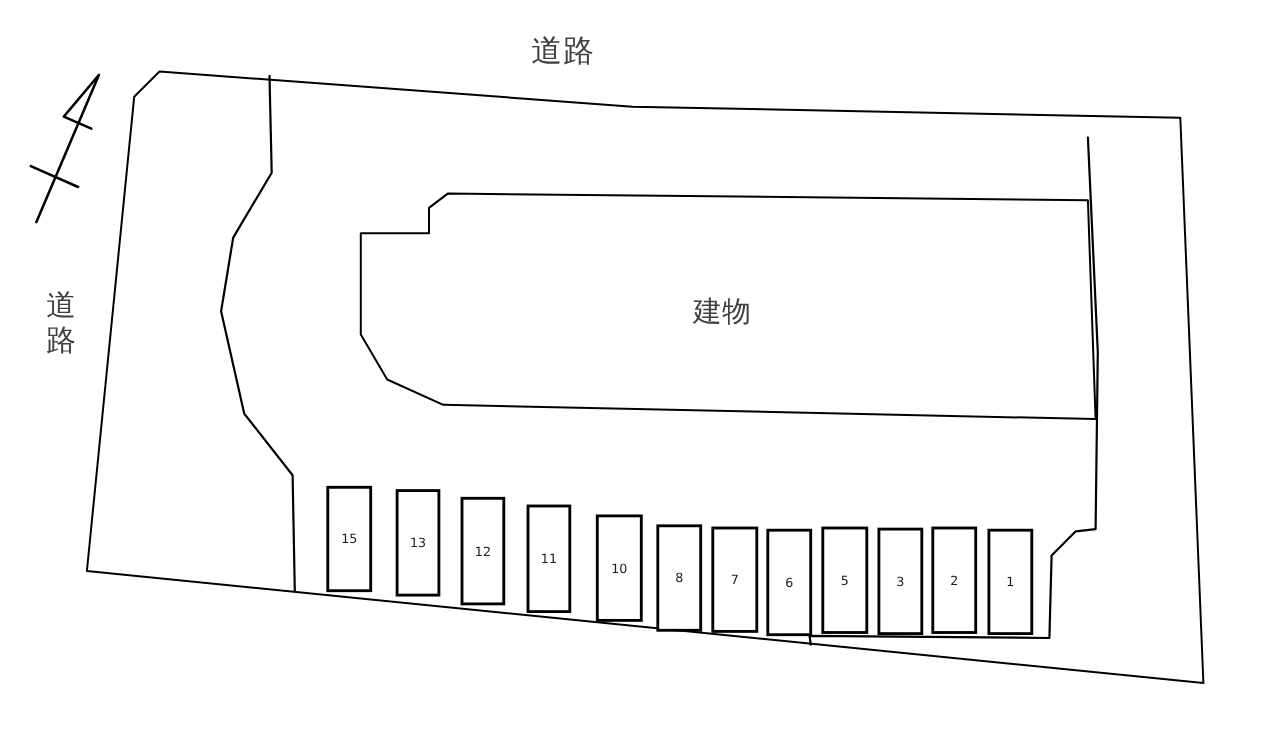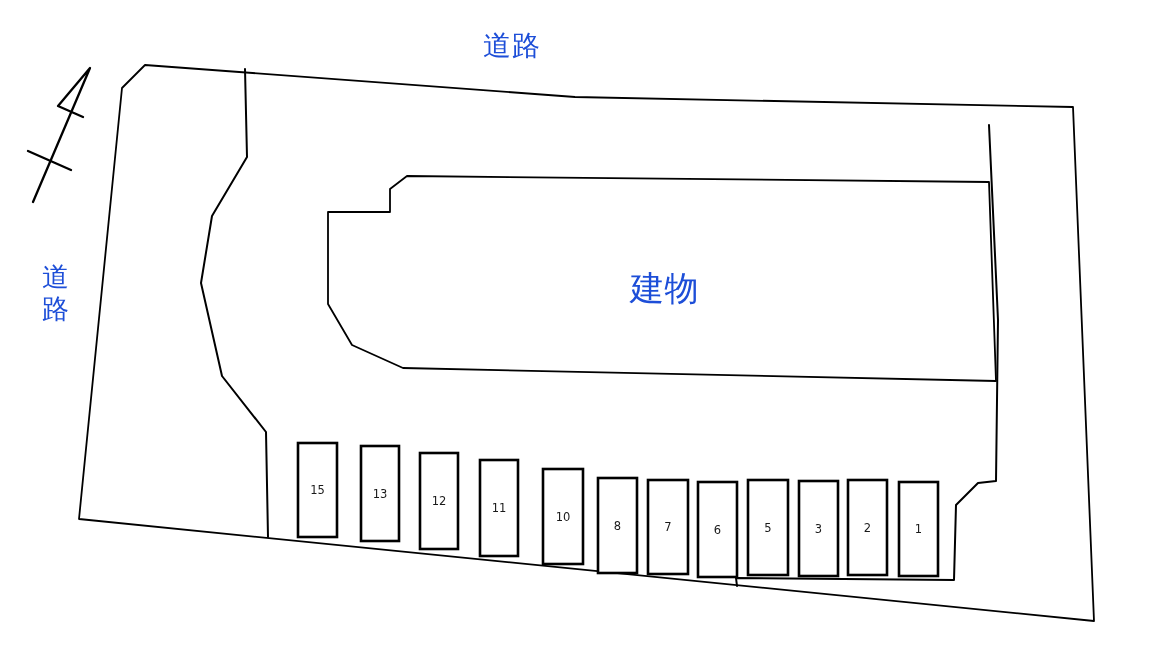--- a/index.html
+++ b/index.html
@@ -42,39 +42,39 @@
     stroke-width: 2.6;
   }
   .space-num {
     font-family: "DejaVu Sans", "Liberation Sans", sans-serif;
     font-size: 11.5px;
     fill: #1a1a1a;
     text-anchor: middle;
   }
   .map-label {
     position: absolute;
-    color: #1d4ed8;
+    color: #404040;
     font-family: "Liberation Sans", sans-serif;
     white-space: pre-wrap;
   }
   .label-road-top {
     left: 483px; top: 27px;
     font-size: 28px;
     letter-spacing: 1px;
   }
   .label-road-left {
     left: 42px; top: 261px;
     width: 34px;
     font-size: 27px;
     line-height: 1.2;
     word-break: break-all;
   }
   .label-building {
     left: 630px; top: 266px;
-    font-size: 34px;
+    font-size: 26px;
     letter-spacing: 0.5px;
   }
 </style>
 </head>
 <body>
 
 <div class="stage">
 
   <svg class="plan-svg" width="1162" height="667" viewBox="0 0 1162 667">
 

